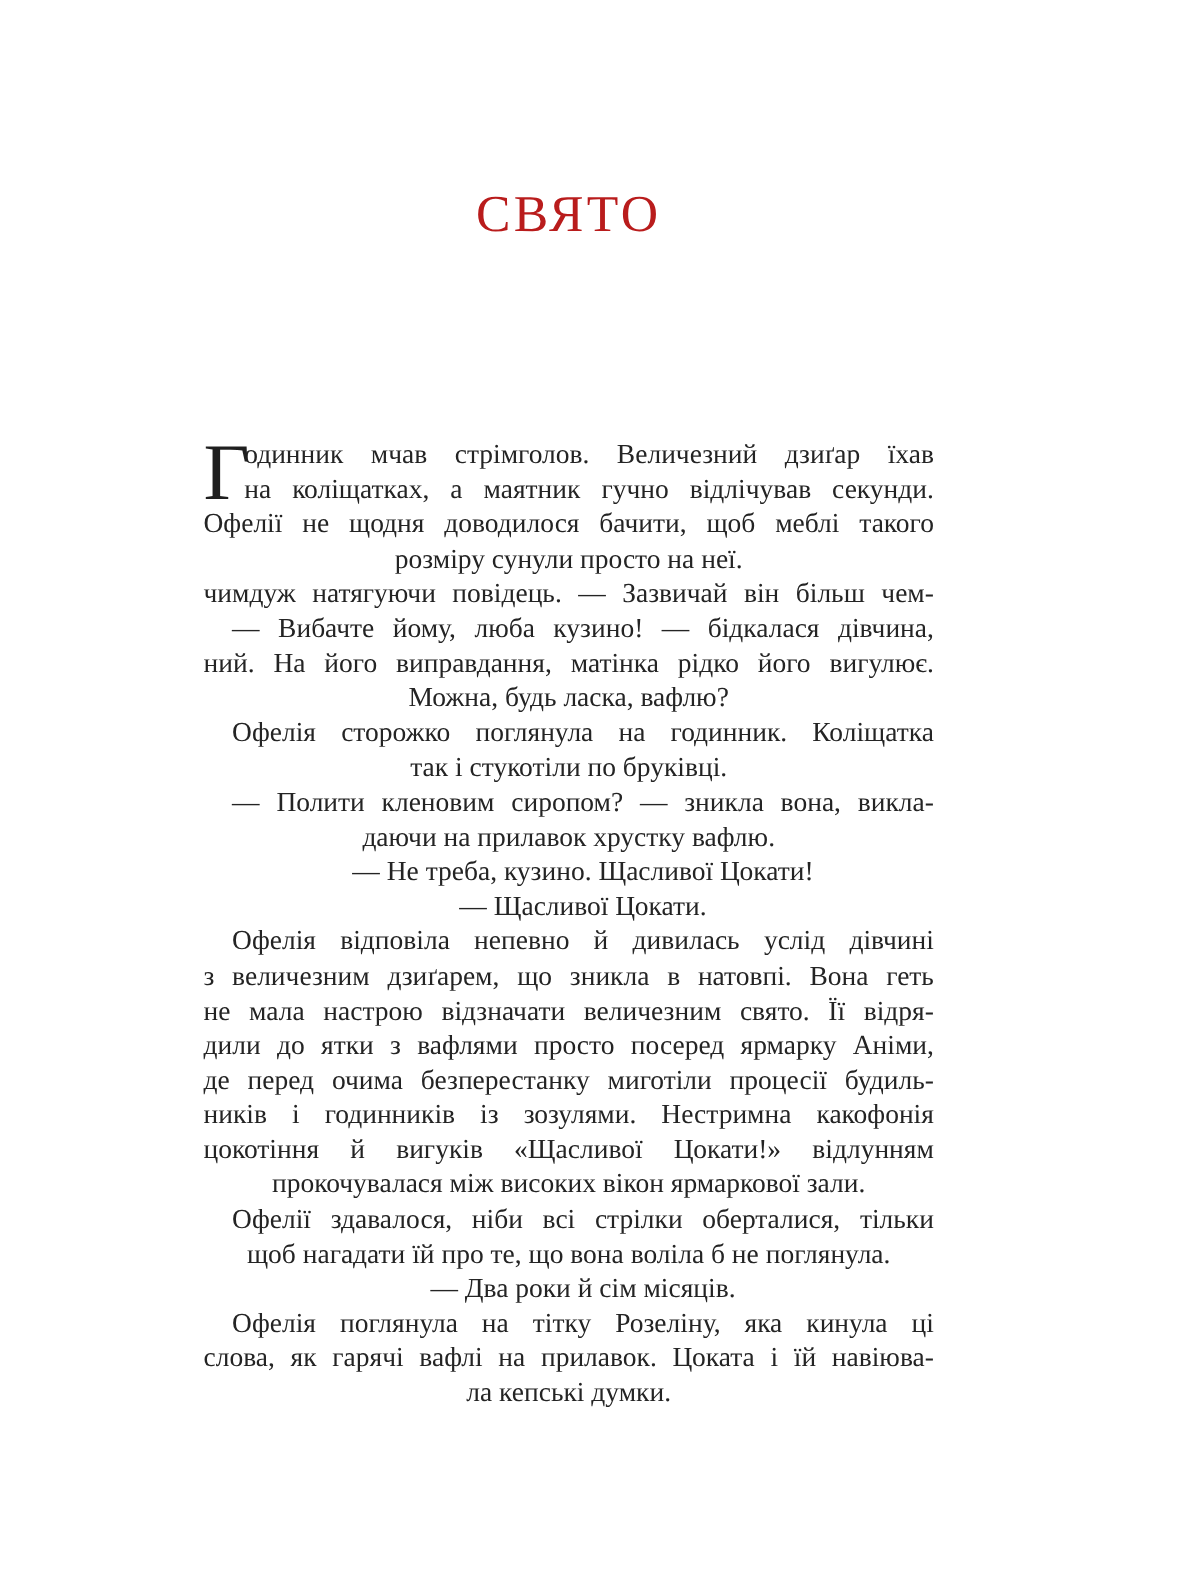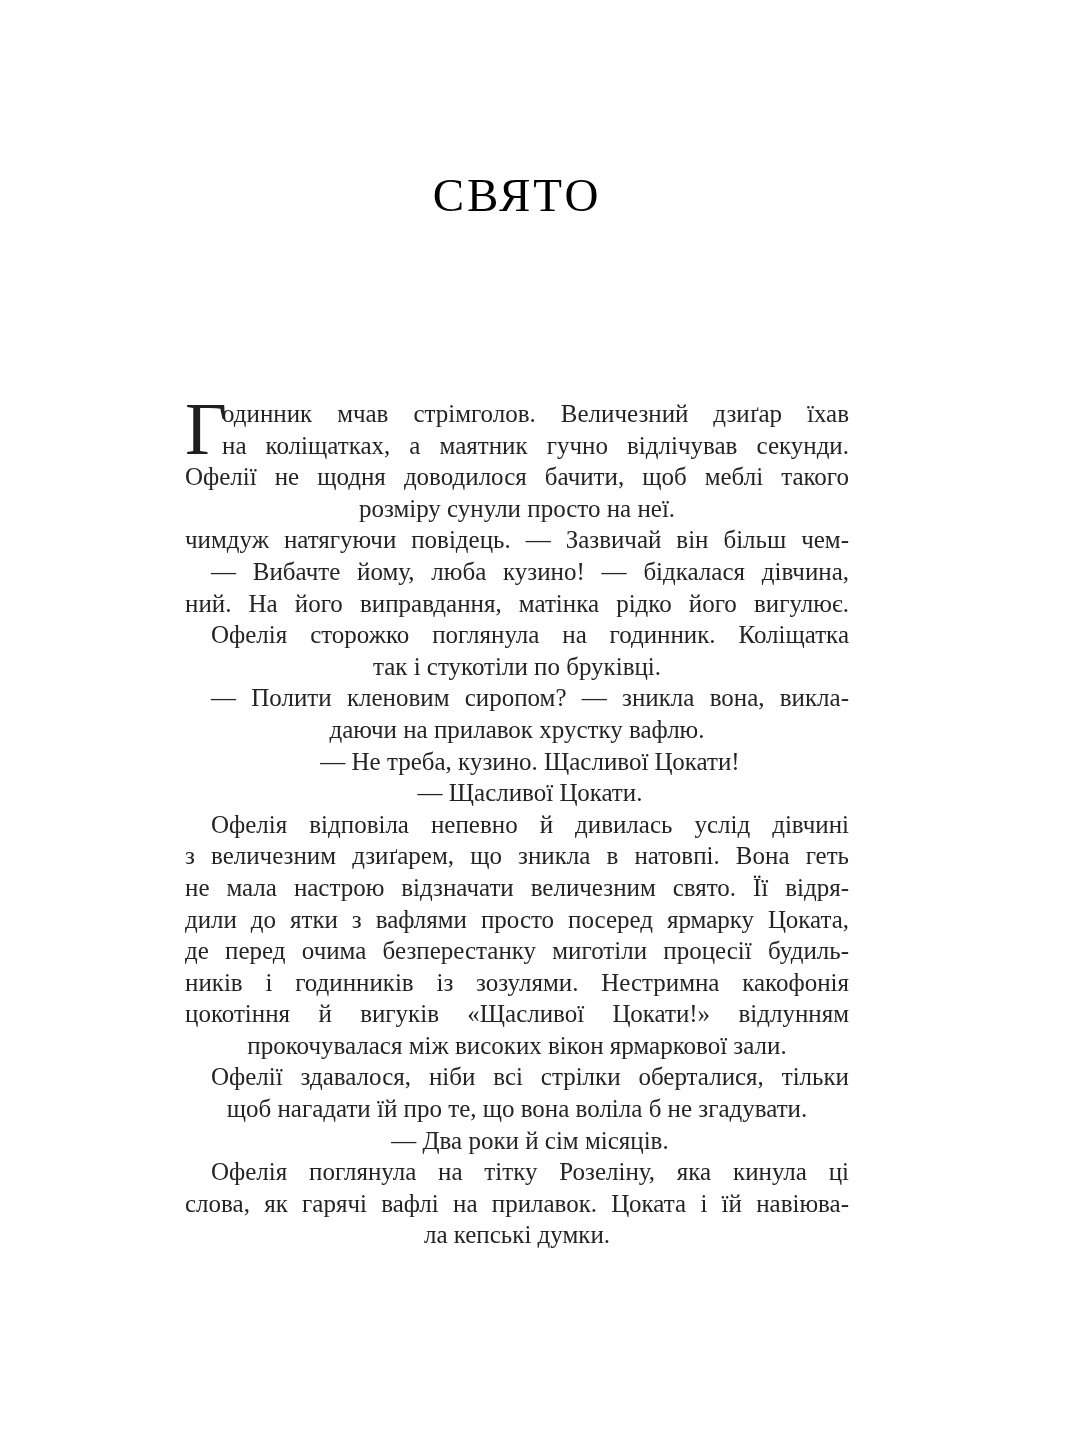--- a/index.html
+++ b/index.html
@@ -19,21 +19,21 @@
   }
   .chapter-title {
     position: absolute;
     left: 185px;
     top: 170px;
     width: 664px;
     text-align: center;
     font-size: 47px;
     font-weight: 400;
     letter-spacing: 3px;
-    color: #000000;
+    color: #b91c1c;
     line-height: 1.1;
   }
   .text-block {
     position: absolute;
     left: 185px;
     top: 398px;
     width: 664px;
     font-size: 25px;
     line-height: 31.6px;
     color: #242424;
@@ -75,48 +75,49 @@
         <span class="dropcap">Г</span>
         <div class="line just dc-offset">одинник мчав стрімголов. Величезний дзиґар їхав</div>
         <div class="line just dc-offset">на коліщатках, а маятник гучно відлічував секунди.</div>
         <div class="line just">Офелії не щодня доводилося бачити, щоб меблі такого</div>
         <div class="line">розміру сунули просто на неї.</div>
       </div>
       <div class="paragraph">
         <div class="line just">чимдуж натягуючи повідець. — Зазвичай він більш чем-</div>
         <div class="line just indent">— Вибачте йому, люба кузино! — бідкалася дівчина,</div>
         <div class="line just">ний. На його виправдання, матінка рідко його вигулює.</div>
+        <div class="line">Можна, будь ласка, вафлю?</div>
       </div>
       <div class="paragraph">
         <div class="line just indent">Офелія сторожко поглянула на годинник. Коліщатка</div>
         <div class="line">так і стукотіли по бруківці.</div>
       </div>
       <div class="paragraph">
         <div class="line just indent">— Полити кленовим сиропом? — зникла вона, викла-</div>
         <div class="line">даючи на прилавок хрустку вафлю.</div>
       </div>
       <div class="paragraph">
         <div class="line indent">— Не треба, кузино. Щасливої Цокати!</div>
       </div>
       <div class="paragraph">
         <div class="line indent">— Щасливої Цокати.</div>
       </div>
       <div class="paragraph">
         <div class="line just indent">Офелія відповіла непевно й дивилась услід дівчині</div>
         <div class="line just">з величезним дзиґарем, що зникла в натовпі. Вона геть</div>
         <div class="line just">не мала настрою відзначати величезним свято. Її відря-</div>
-        <div class="line just">дили до ятки з вафлями просто посеред ярмарку Цоката,</div>
+        <div class="line just">дили до ятки з вафлями просто посеред ярмарку Аніми,</div>
         <div class="line just">де перед очима безперестанку миготіли процесії будиль-</div>
         <div class="line just">ників і годинників із зозулями. Нестримна какофонія</div>
         <div class="line just">цокотіння й вигуків «Щасливої Цокати!» відлунням</div>
         <div class="line">прокочувалася між високих вікон ярмаркової зали.</div>
       </div>
       <div class="paragraph">
         <div class="line just indent">Офелії здавалося, ніби всі стрілки оберталися, тільки</div>
-        <div class="line">щоб нагадати їй про те, що вона воліла б не згадувати.</div>
+        <div class="line">щоб нагадати їй про те, що вона воліла б не поглянула.</div>
       </div>
       <div class="paragraph">
         <div class="line indent">— Два роки й сім місяців.</div>
       </div>
       <div class="paragraph">
         <div class="line just indent">Офелія поглянула на тітку Розеліну, яка кинула ці</div>
         <div class="line just">слова, як гарячі вафлі на прилавок. Цоката і їй навіюва-</div>
         <div class="line">ла кепські думки.</div>
       </div>
     </div>

